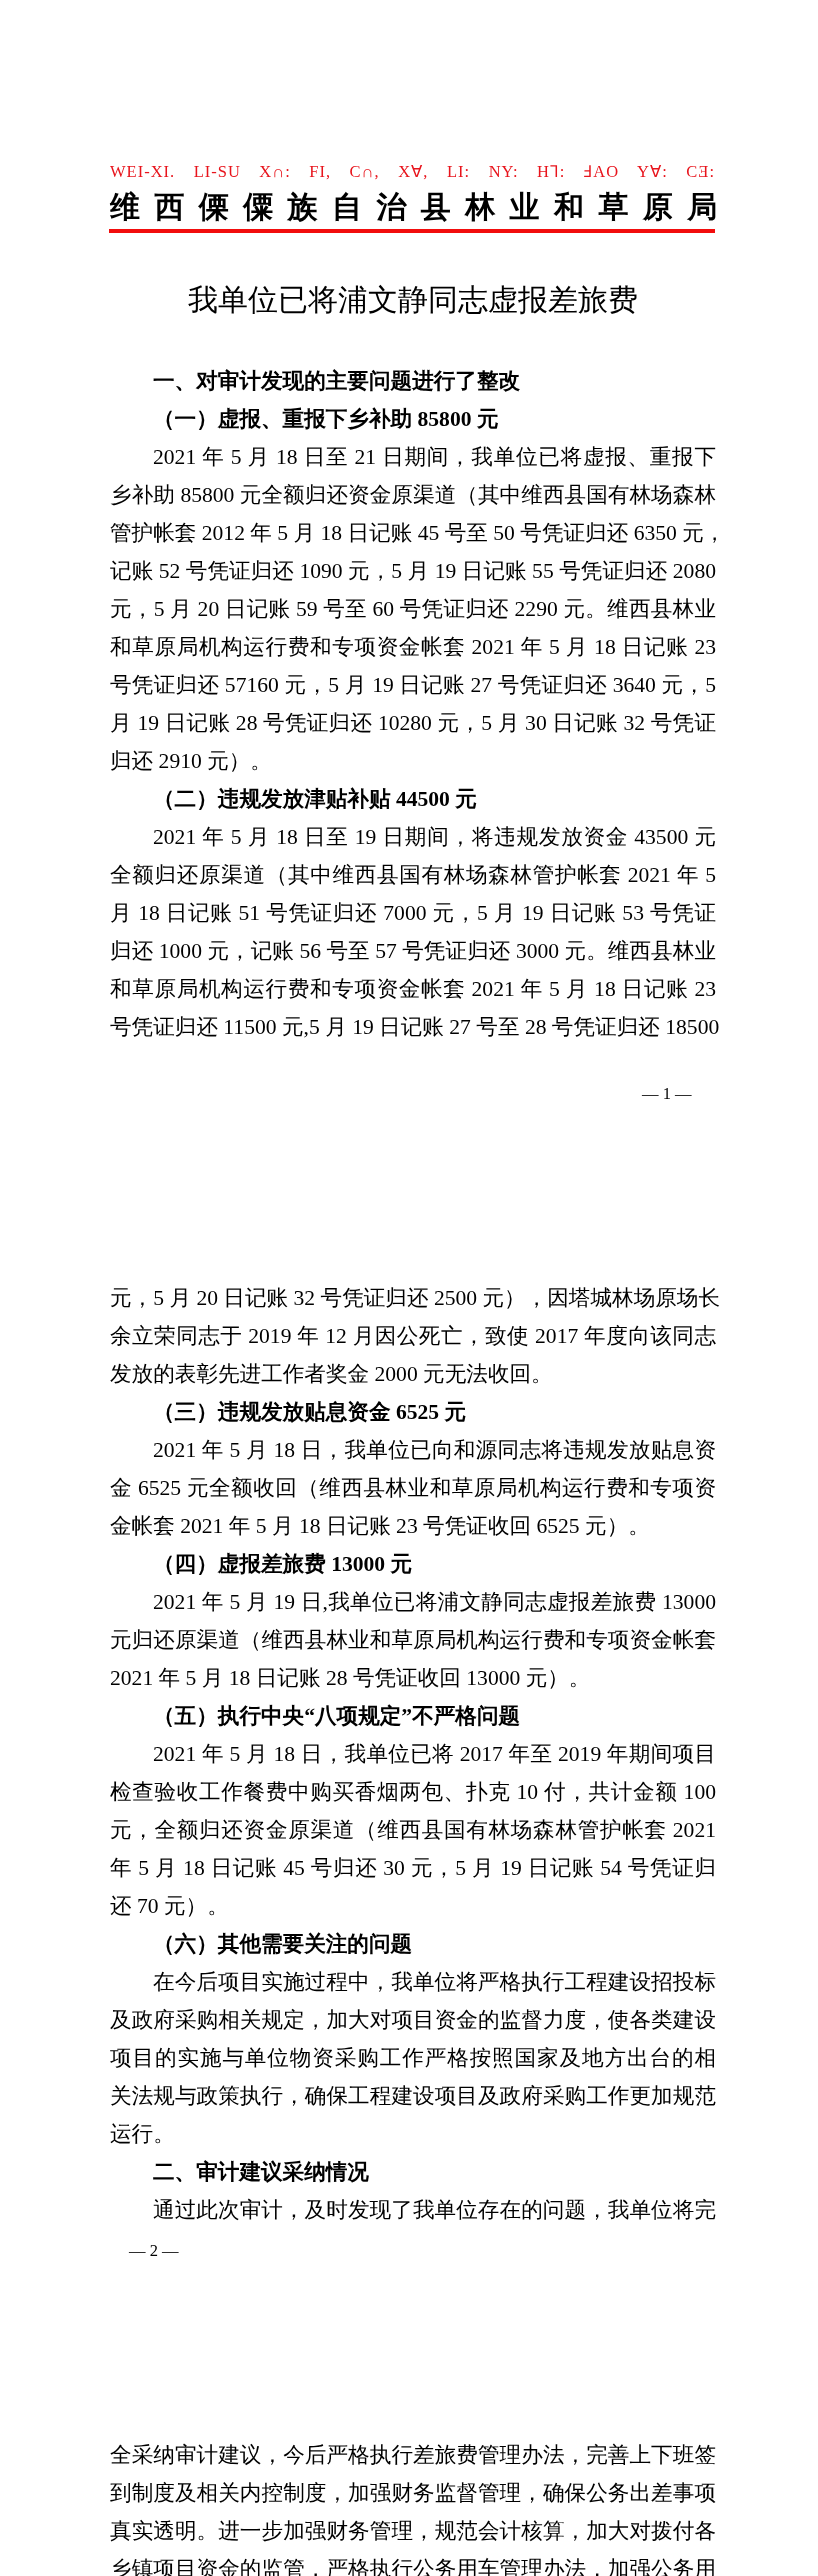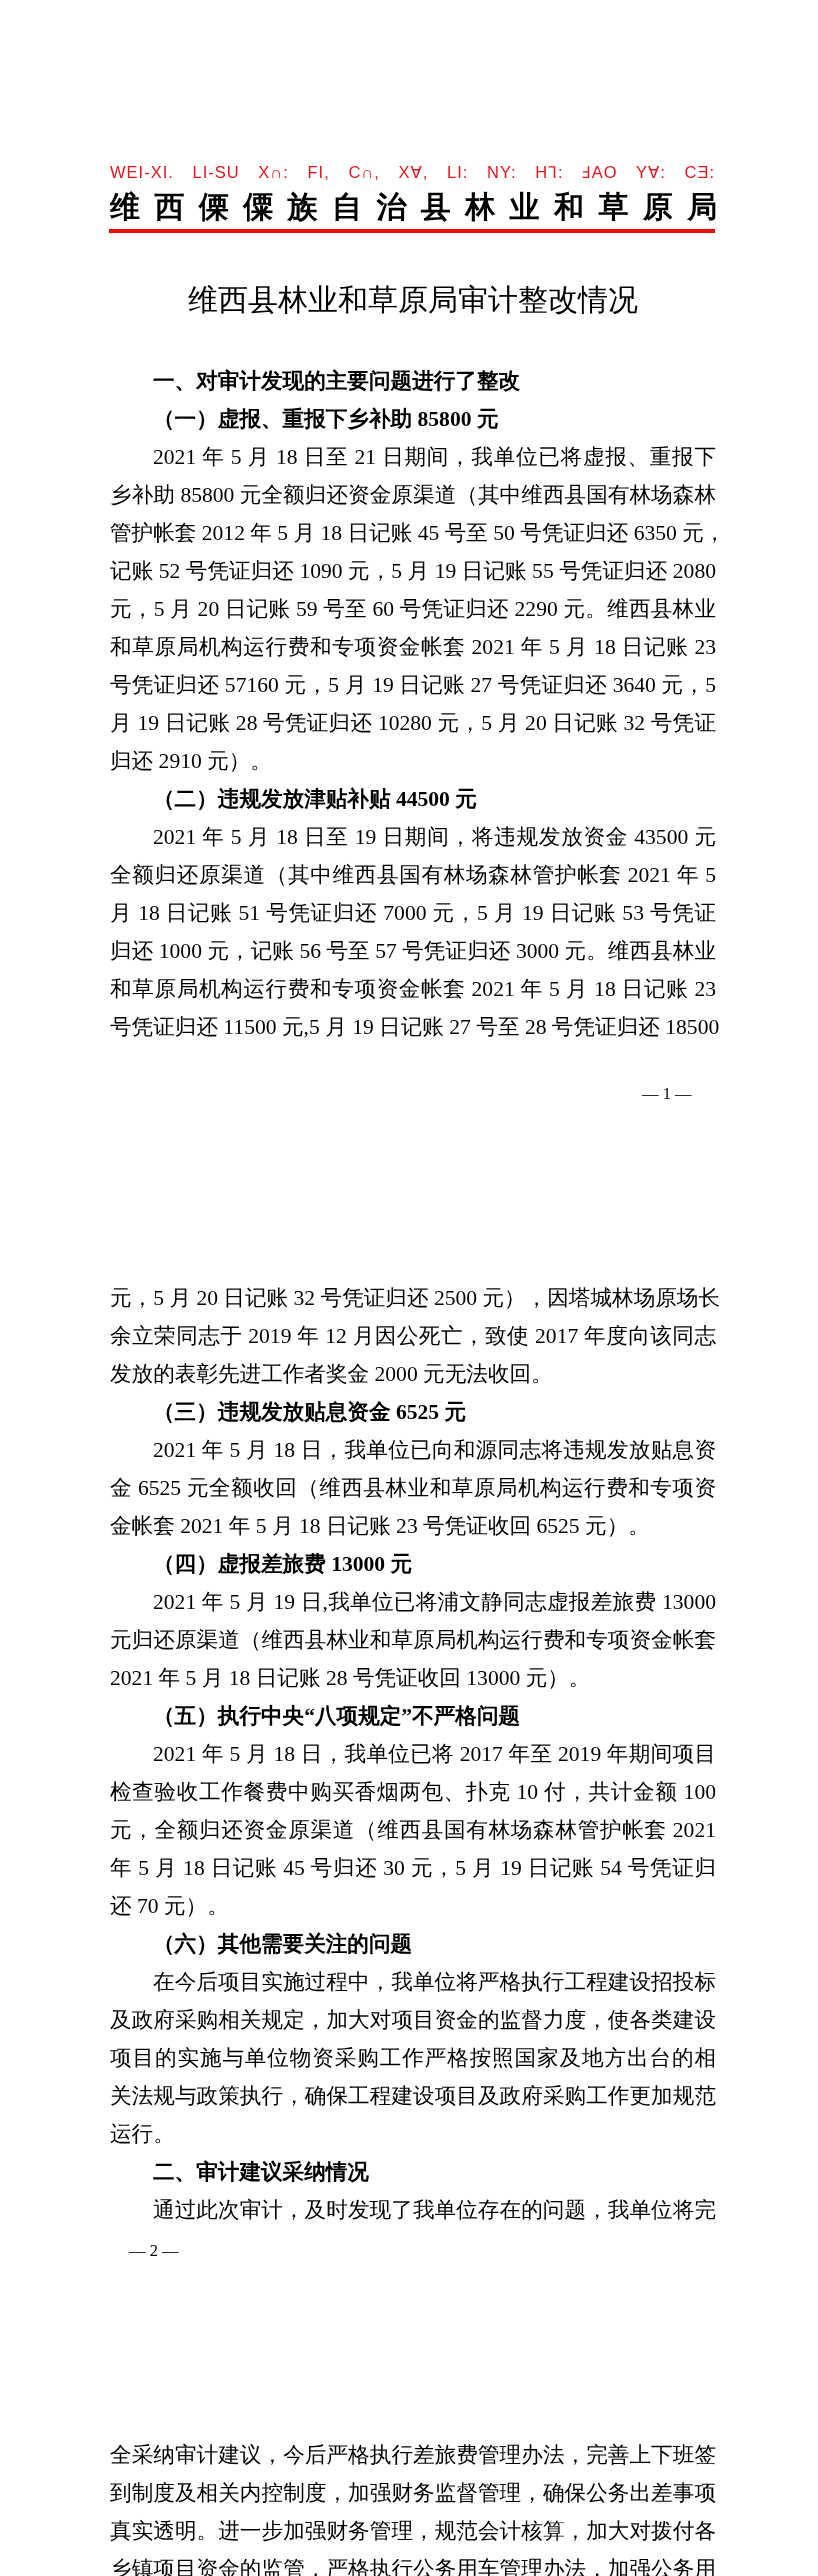--- a/index.html
+++ b/index.html
@@ -13,21 +13,21 @@
   body {
     position: relative;
     font-family: "Liberation Serif", "DejaVu Serif", serif;
     color: #000;
   }
   .abs { position: absolute; }
 
   
   .lisu {
     left: 110px; top: 164px; width: 605px;
-    font-family: Liberation Sans, sans-serif;
+    font-family: Liberation Serif, serif;
     font-size: 16.5px; line-height: 16.5px;
     letter-spacing: 1px;
     color: #e8141c;
     white-space: nowrap;
     text-align: justify; text-align-last: justify;
   }
   .org {
     left: 110px; top: 191px;
     font-family: "DejaVu Serif", "Liberation Serif", serif;
     font-size: 30px; line-height: 31px;
@@ -73,33 +73,33 @@
     white-space: nowrap;
   }
 </style>
 </head>
 <body>
 
 <div class="abs lisu">WEI-XI. LI-SU X∩: FI, C∩, X∀, LI: NY: H⅂: ℲAO Y∀: CƎ:</div>
 <div class="abs org">维西傈僳族自治县林业和草原局</div>
 <div class="abs red-rule"></div>
 
-<div class="abs doc-title">维西县林业和草原局审计整改情况</div>
+<div class="abs doc-title">我单位已将浦文静同志虚报差旅费</div>
 
 <div class="page-body" style="top:362px">
   <div class="ln hd">一、对审计发现的主要问题进行了整改</div>
   <div class="ln sub">（一）虚报、重报下乡补助 85800 元</div>
   <div class="ln ind full">2021 年 5 月 18 日至 21 日期间，我单位已将虚报、重报下</div>
   <div class="ln full">乡补助 85800 元全额归还资金原渠道（其中维西县国有林场森林</div>
   <div class="ln full">管护帐套 2012 年 5 月 18 日记账 45 号至 50 号凭证归还 6350 元，</div>
   <div class="ln full">记账 52 号凭证归还 1090 元，5 月 19 日记账 55 号凭证归还 2080</div>
   <div class="ln full">元，5 月 20 日记账 59 号至 60 号凭证归还 2290 元。维西县林业</div>
   <div class="ln full">和草原局机构运行费和专项资金帐套 2021 年 5 月 18 日记账 23</div>
   <div class="ln full">号凭证归还 57160 元，5 月 19 日记账 27 号凭证归还 3640 元，5</div>
-  <div class="ln full">月 19 日记账 28 号凭证归还 10280 元，5 月 20 日记账 32 号凭证</div>
+  <div class="ln full">月 19 日记账 28 号凭证归还 10280 元，5 月 30 日记账 32 号凭证</div>
   <div class="ln">归还 2910 元）。</div>
   <div class="ln sub">（二）违规发放津贴补贴 44500 元</div>
   <div class="ln ind full">2021 年 5 月 18 日至 19 日期间，将违规发放资金 43500 元</div>
   <div class="ln full">全额归还原渠道（其中维西县国有林场森林管护帐套 2021 年 5</div>
   <div class="ln full">月 18 日记账 51 号凭证归还 7000 元，5 月 19 日记账 53 号凭证</div>
   <div class="ln full">归还 1000 元，记账 56 号至 57 号凭证归还 3000 元。维西县林业</div>
   <div class="ln full">和草原局机构运行费和专项资金帐套 2021 年 5 月 18 日记账 23</div>
   <div class="ln full">号凭证归还 11500 元,5 月 19 日记账 27 号至 28 号凭证归还 18500</div>
 </div>
 <div class="abs pgnum" style="left:642px; top:1084px">— 1 —</div>

